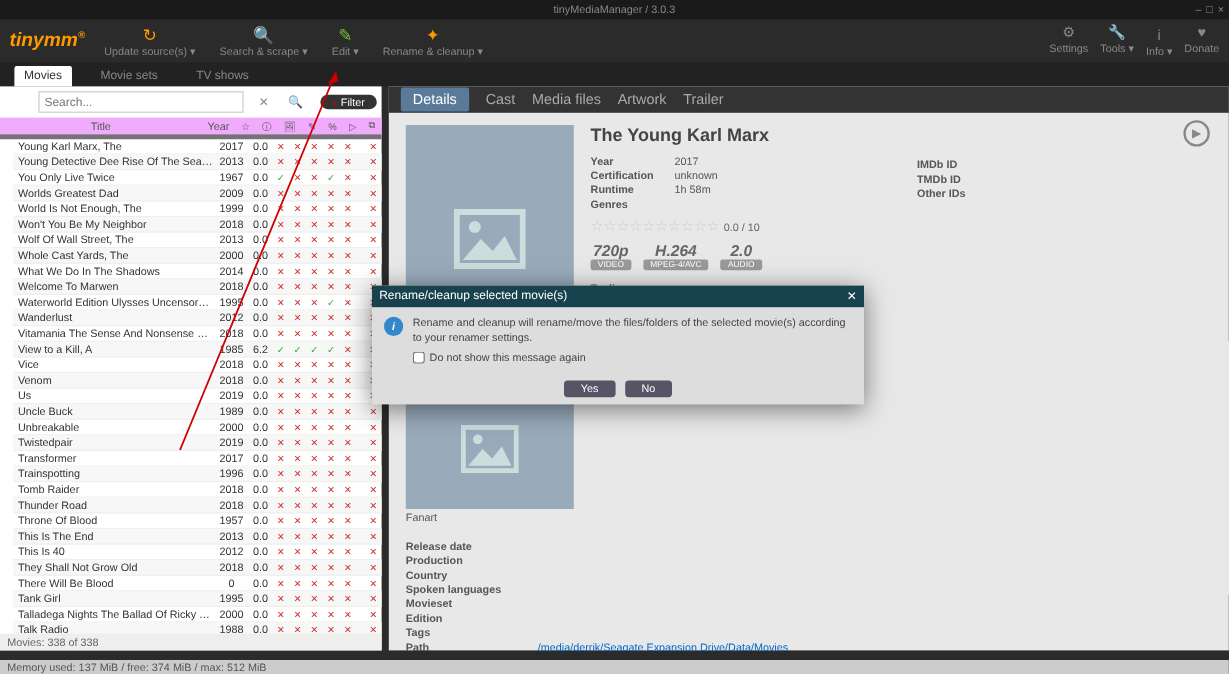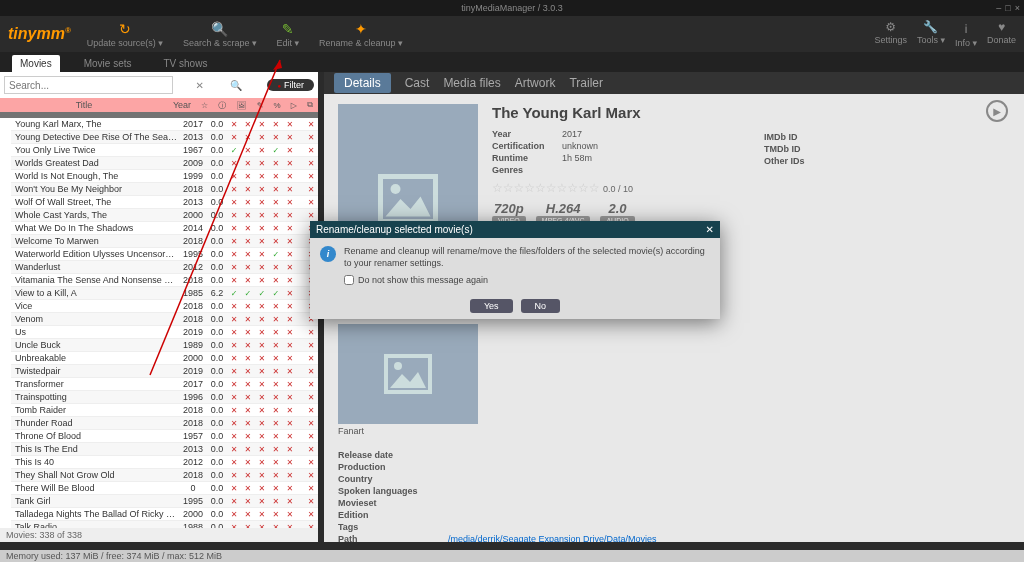--- a/index.html
+++ b/index.html
@@ -13,26 +13,26 @@
 .toolbar { display: flex; gap: 20px; margin-left: 16px; }
 .tool-item { display: flex; flex-direction: column; align-items: center; gap: 1px; color: #888; font-size: 9px; cursor: pointer; }
 .tool-item .ico { font-size: 14px; }
 .right-tools { margin-left: auto; display: flex; gap: 10px; }
 .right-tools .tool-item .ico { font-size: 12px; }
 .nav-tabs { background: #222; height: 20px; display: flex; align-items: flex-end; padding-left: 12px; gap: 16px; font-size: 10px; }
 .nav-tab { color: #888; padding: 3px 8px; cursor: pointer; }
 .nav-tab.active { background: #fff; color: #333; border-radius: 2px 2px 0 0; }
 .content { display: flex; height: 470px; }
 .left-panel { width: 318px; background: #fff; display: flex; flex-direction: column; }
-.search-row { display: flex; padding: 4px; gap: 20px; align-items: center; }
+.search-row { display: flex; padding: 4px; gap: 10px; align-items: center; margin-left: 28px; }
 .search-row input { flex: 1; border: 1px solid #ccc; padding: 2px 4px; font-size: 10px; height: 18px; }
 .search-row .sico { color: #888; padding: 0 3px; cursor: pointer; }
 .filter-btn { background: #333; color: #fff; border-radius: 8px; padding: 1px 10px; font-size: 9px; margin-left: 2px; cursor: pointer; }
 .filter-btn::before { content: "●"; color: #c00; margin-right: 3px; font-size: 6px; }
-.table-head { display: flex; background: #fca5a5; border-bottom: 6px solid #737373; font-size: 9px; color: #555; }
+.table-head { display: flex; background: #f0abfc; border-bottom: 4px solid #737373; font-size: 9px; color: #555; }
 .th-title { width: 168px; text-align: center; padding: 2px; }
 .th-year { width: 28px; text-align: center; padding: 2px; }
 .th-icons { flex: 1; display: flex; justify-content: space-around; align-items: center; }
 .th-icons span { font-size: 8px; }
 .movie-list { flex: 1; overflow-y: auto; padding-left: 11px; }
 .movie-row { display: flex; font-size: 9px; color: #333; border-bottom: 1px solid #eee; height: 13px; align-items: center; }
 .movie-row:nth-child(even) { background: #f7f7f7; }
 .mr-title { width: 168px; padding-left: 4px; white-space: nowrap; overflow: hidden; text-overflow: ellipsis; }
 .mr-year { width: 28px; text-align: center; }
 .mr-rating { width: 20px; text-align: center; }
@@ -62,21 +62,21 @@
 .section-lbl { font-size: 9px; font-weight: bold; margin-top: 10px; margin-bottom: 2px; }
 .fanart-ph { width: 140px; height: 100px; background: #9ab; margin-top: 30px; display: flex; align-items: center; justify-content: center; }
 .fanart-caption { font-size: 9px; margin-top: 2px; }
 .play-btn { position: absolute; right: 16px; top: 6px; width: 22px; height: 22px; border: 2px solid #888; border-radius: 50%; display: flex; align-items: center; justify-content: center; color: #888; cursor: pointer; }
 .meta-list { margin-top: 14px; }
 .meta-list .info-row .lbl { width: 110px; }
 .meta-list a { color: #06c; }
 .bottom-status { position: absolute; bottom: 0; left: 0; right: 0; background: #ccc; color: #555; font-size: 9px; padding: 1px 6px; }
 .arrow { position: absolute; pointer-events: none; z-index: 50; }
 .dialog-overlay { position: absolute; inset: 0; z-index: 100; }
-.dialog { position: absolute; left: 310px; top: 221px; width: 410px; background: #ddd; box-shadow: 0 4px 20px rgba(0,0,0,.5); }
+.dialog { position: absolute; left: 310px; top: 238px; width: 410px; background: #ddd; box-shadow: 0 4px 20px rgba(0,0,0,.5); }
 .dialog-title { background: #17424e; color: #fff; font-size: 10px; padding: 3px 6px; display: flex; }
 .dialog-title .dt-close { margin-left: auto; cursor: pointer; }
 .dialog-body { padding: 8px 10px; display: flex; gap: 8px; font-size: 9px; color: #444; }
 .dialog-body .info-ico { width: 16px; height: 16px; background: #38c; border-radius: 50%; color: #fff; display: flex; align-items: center; justify-content: center; font-style: italic; font-weight: bold; flex-shrink: 0; }
 .dialog-body p { margin-bottom: 6px; line-height: 1.3; }
 .dialog-check { display: flex; align-items: center; gap: 4px; margin-top: 4px; }
 .dialog-check input { width: 10px; height: 10px; }
 .dialog-actions { display: flex; justify-content: center; gap: 8px; padding: 6px; }
 .dialog-actions button { background: #556; color: #fff; border: none; padding: 2px 14px; font-size: 9px; border-radius: 3px; cursor: pointer; }
 </style>

